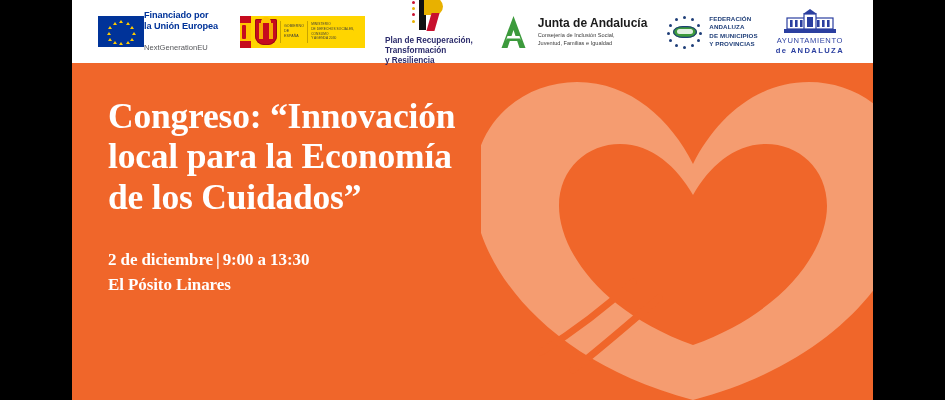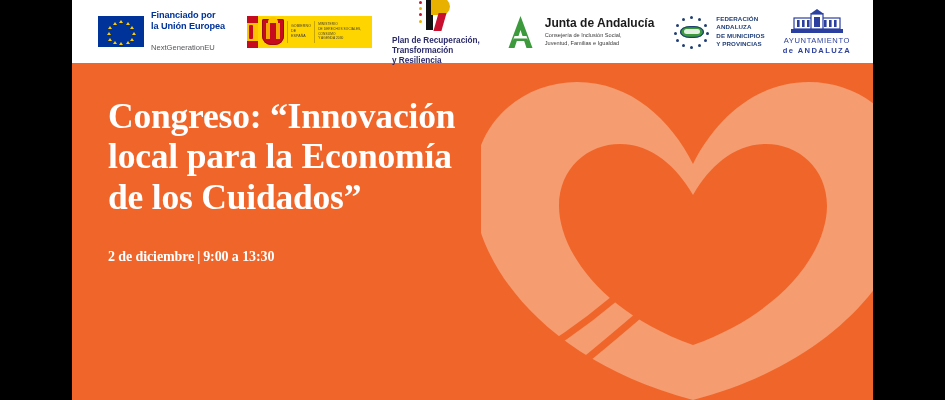--- a/index.html
+++ b/index.html
@@ -49,21 +49,21 @@
     box-sizing: border-box;
   }
 
   .logo {
     display: flex;
     align-items: center;
     flex: none;
   }
 
   
-  .eu-logo { gap: 7px; margin-right: 22px; }
+  .eu-logo { gap: 0; margin-right: 22px; }
   .eu-flag {
     width: 46px; height: 31px;
     background: #003399;
     position: relative;
     flex: none;
   }
   .eu-flag .star {
     position: absolute;
     width: 0; height: 0;
     border-left: 2px solid transparent;
@@ -251,21 +251,21 @@
     line-height: 1.135;
     color: #FFFFFF;
     letter-spacing: -0.2px;
     margin: 0;
     white-space: pre-line;
   }
   .meta {
     margin-top: 30px;
     font-family: "Liberation Serif", "DejaVu Serif", serif;
     font-weight: bold;
-    font-size: 14px;
+    font-size: 17px;
     line-height: 1.48;
     color: #FFFFFF;
     letter-spacing: -0.1px;
   }
   .meta .line { white-space: nowrap; }
   .meta .sep { padding: 0 3px; }
 </style>
 </head>
 <body>
 
@@ -418,17 +418,18 @@
     </div>
 
     <div class="copy">
       <h1 class="headline">Congreso: “Innovación
 local para la Economía
 de los Cuidados”</h1>
       <div class="meta">
         <div class="line">
           <span>2 de diciembre</span><span class="sep">|</span><span>9:00 a 13:30</span>
         </div>
+        <div class="line">El Pósito Linares</div>
       </div>
     </div>
 
   </div>
 </div>
 
 </body></html>

